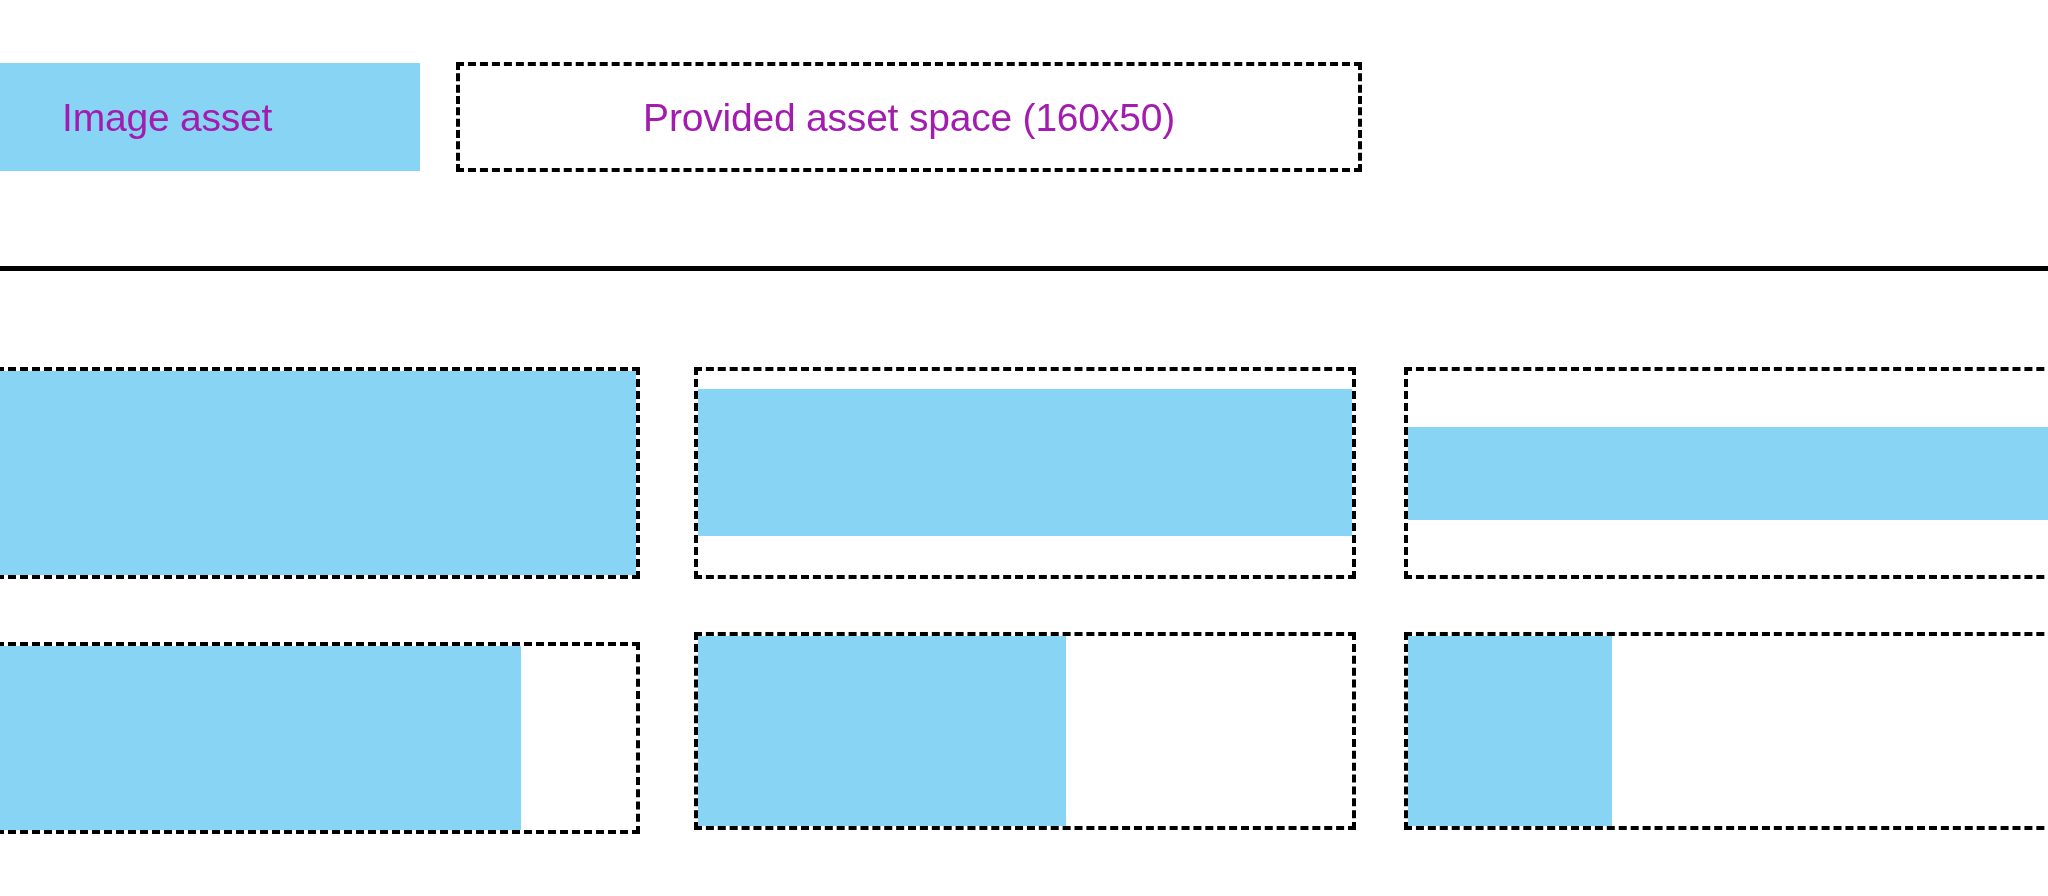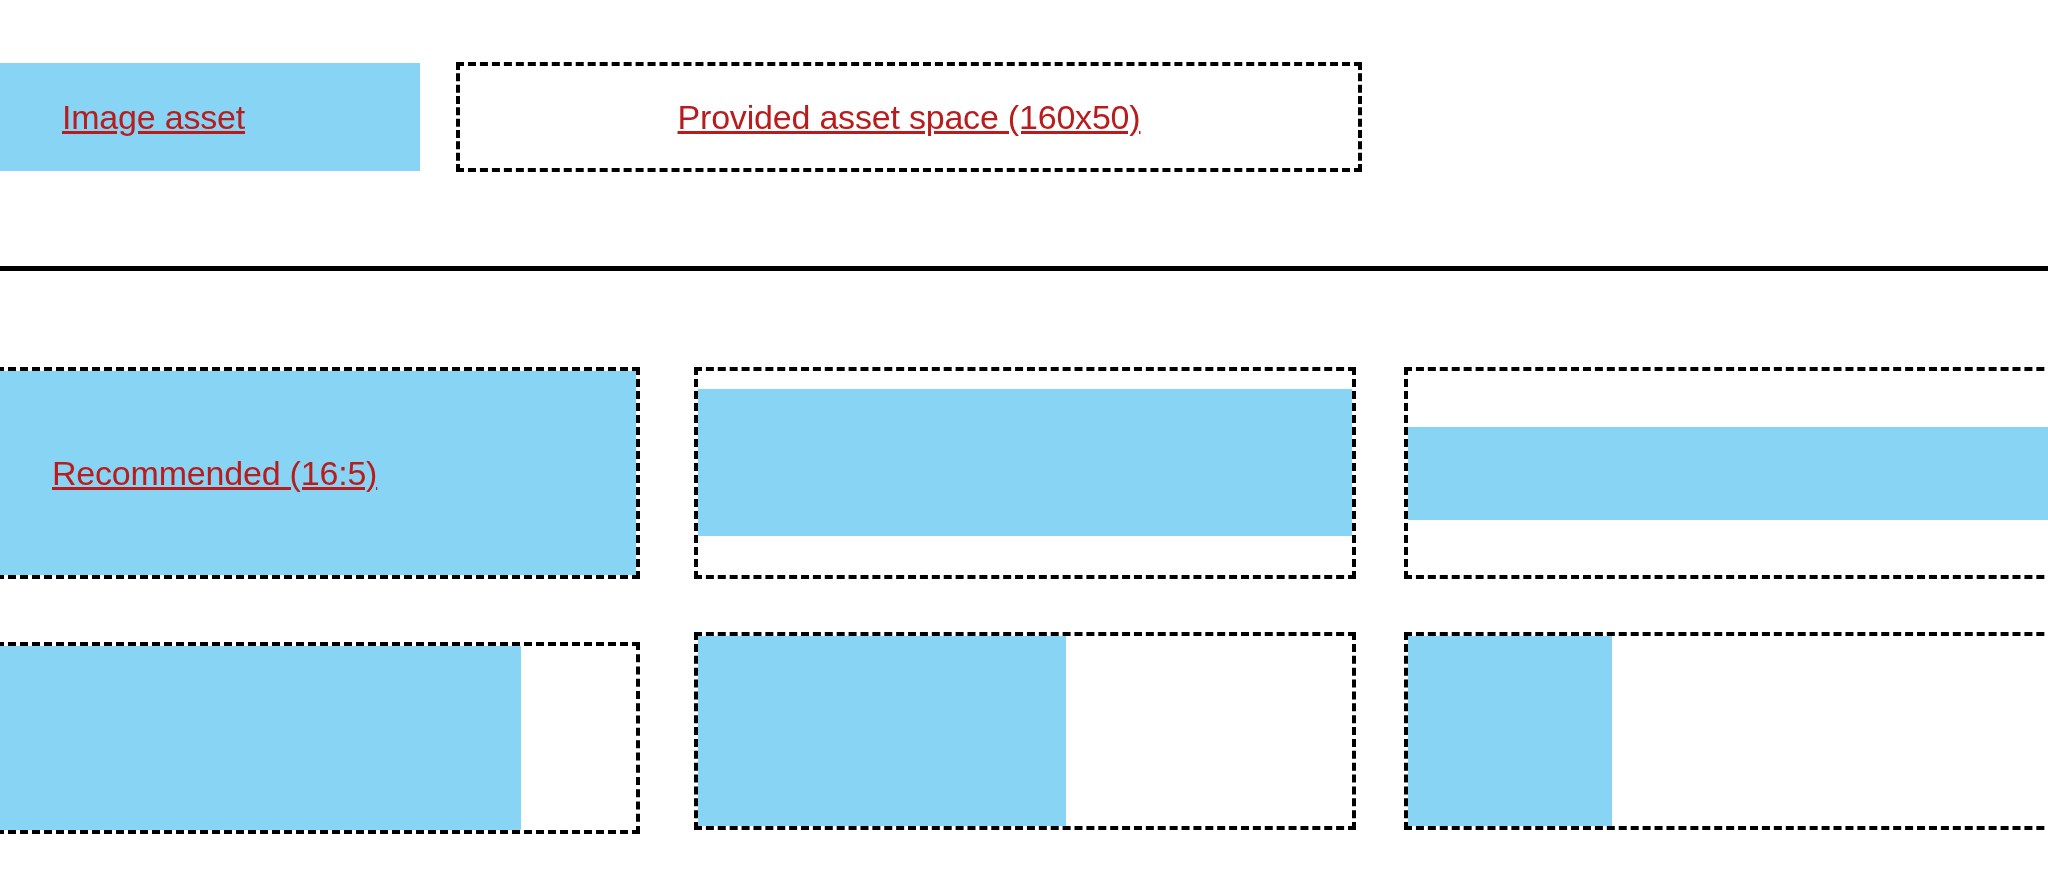--- a/index.html
+++ b/index.html
@@ -21,27 +21,26 @@
   .abs { position: absolute; box-sizing: border-box; }
 
   .fill-blue { background: #87D4F4; }
 
   .dashed-box {
     border: 4px dashed #000000;
     background: transparent;
   }
 
   .label {
-    font-size: 34px;
+    font-size: 39px;
     font-weight: 400;
     line-height: 1;
     letter-spacing: -0.2px;
     white-space: nowrap;
-    color: #b91c1c;
-    text-decoration: underline;
+    color: #a21caf;
   }
 
   .divider {
     background: #000000;
   }
 
   
   #header-image-asset-swatch {
     left: 0px;
     top: 63px;
@@ -166,21 +165,20 @@
 </div>
 
 <div class="abs dashed-box" id="header-space-box">
   <span class="label">Provided asset space (160x50)</span>
 </div>
 
 <div class="abs divider" id="header-divider"></div>
 
 <div class="abs dashed-box" id="row1-box1">
   <div class="inner-fill fill-blue"></div>
-  <span class="label">Recommended (16:5)</span>
 </div>
 
 <div class="abs dashed-box" id="row1-box2">
   <div class="inner-fill fill-blue"></div>
 </div>
 
 <div class="abs dashed-box" id="row1-box3">
   <div class="inner-fill fill-blue"></div>
 </div>
 

